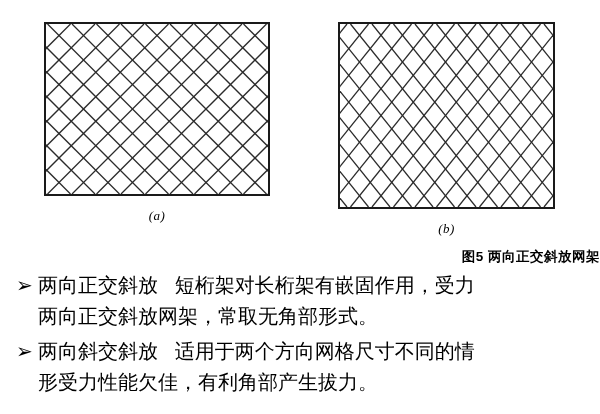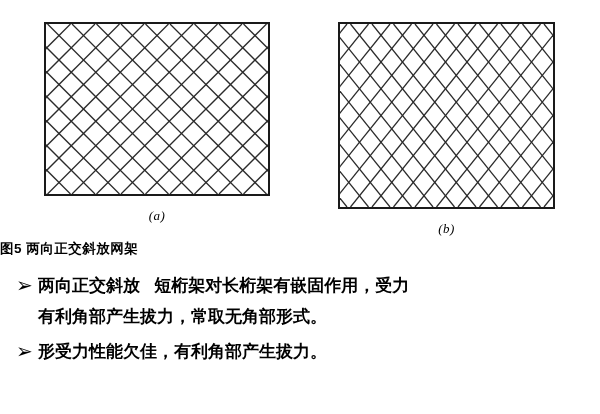--- a/index.html
+++ b/index.html
@@ -50,23 +50,23 @@
     font-family: "Liberation Serif", serif;
     font-style: italic;
     font-size: 13px;
     margin-top: 12px;
     letter-spacing: 0.5px;
   }
 
   .fig-caption {
     position: absolute;
     left: 0;
-    top: 240px;
-    width: 600px;
-    text-align: left;
+    top: 248px;
+    width: 600px;
+    text-align: right;
     font-family: "Liberation Sans", sans-serif;
     font-weight: bold;
     font-size: 13.5px;
     letter-spacing: 0.5px;
   }
 
   
   .body-text {
     position: absolute;
     left: 0;
@@ -84,22 +84,22 @@
     flex: 0 0 auto;
     font-size: 20px;
     line-height: 30px;
     width: 22px;
     text-align: left;
     color: #000;
   }
   .bullet-body {
     flex: 1 1 auto;
     font-family: "Liberation Sans", sans-serif;
-    font-weight: bold;
-    font-size: 17px;
+    font-weight: normal;
+    font-size: 20px;
     line-height: 31px;
     letter-spacing: 0px;
   }
   .bullet-line {
     white-space: pre;
   }
 </style>
 </head>
 <body>
 
@@ -205,26 +205,27 @@
 
     <div class="fig-caption">图5 两向正交斜放网架</div>
   </div>
 
   <div class="body-text">
 
     <div class="bullet-item">
       <div class="bullet-marker">➢</div>
       <div class="bullet-body">
         <div class="bullet-line">两向正交斜放   短桁架对长桁架有嵌固作用，受力</div>
-        <div class="bullet-line">有利角部产生拔力，常取无角部形式。</div>
+        <div class="bullet-line">两向正交斜放网架，常取无角部形式。</div>
       </div>
     </div>
 
     <div class="bullet-item">
       <div class="bullet-marker">➢</div>
       <div class="bullet-body">
+        <div class="bullet-line">两向斜交斜放   适用于两个方向网格尺寸不同的情</div>
         <div class="bullet-line">形受力性能欠佳，有利角部产生拔力。</div>
       </div>
     </div>
 
   </div>
 
 </div>
 
 </body></html>

